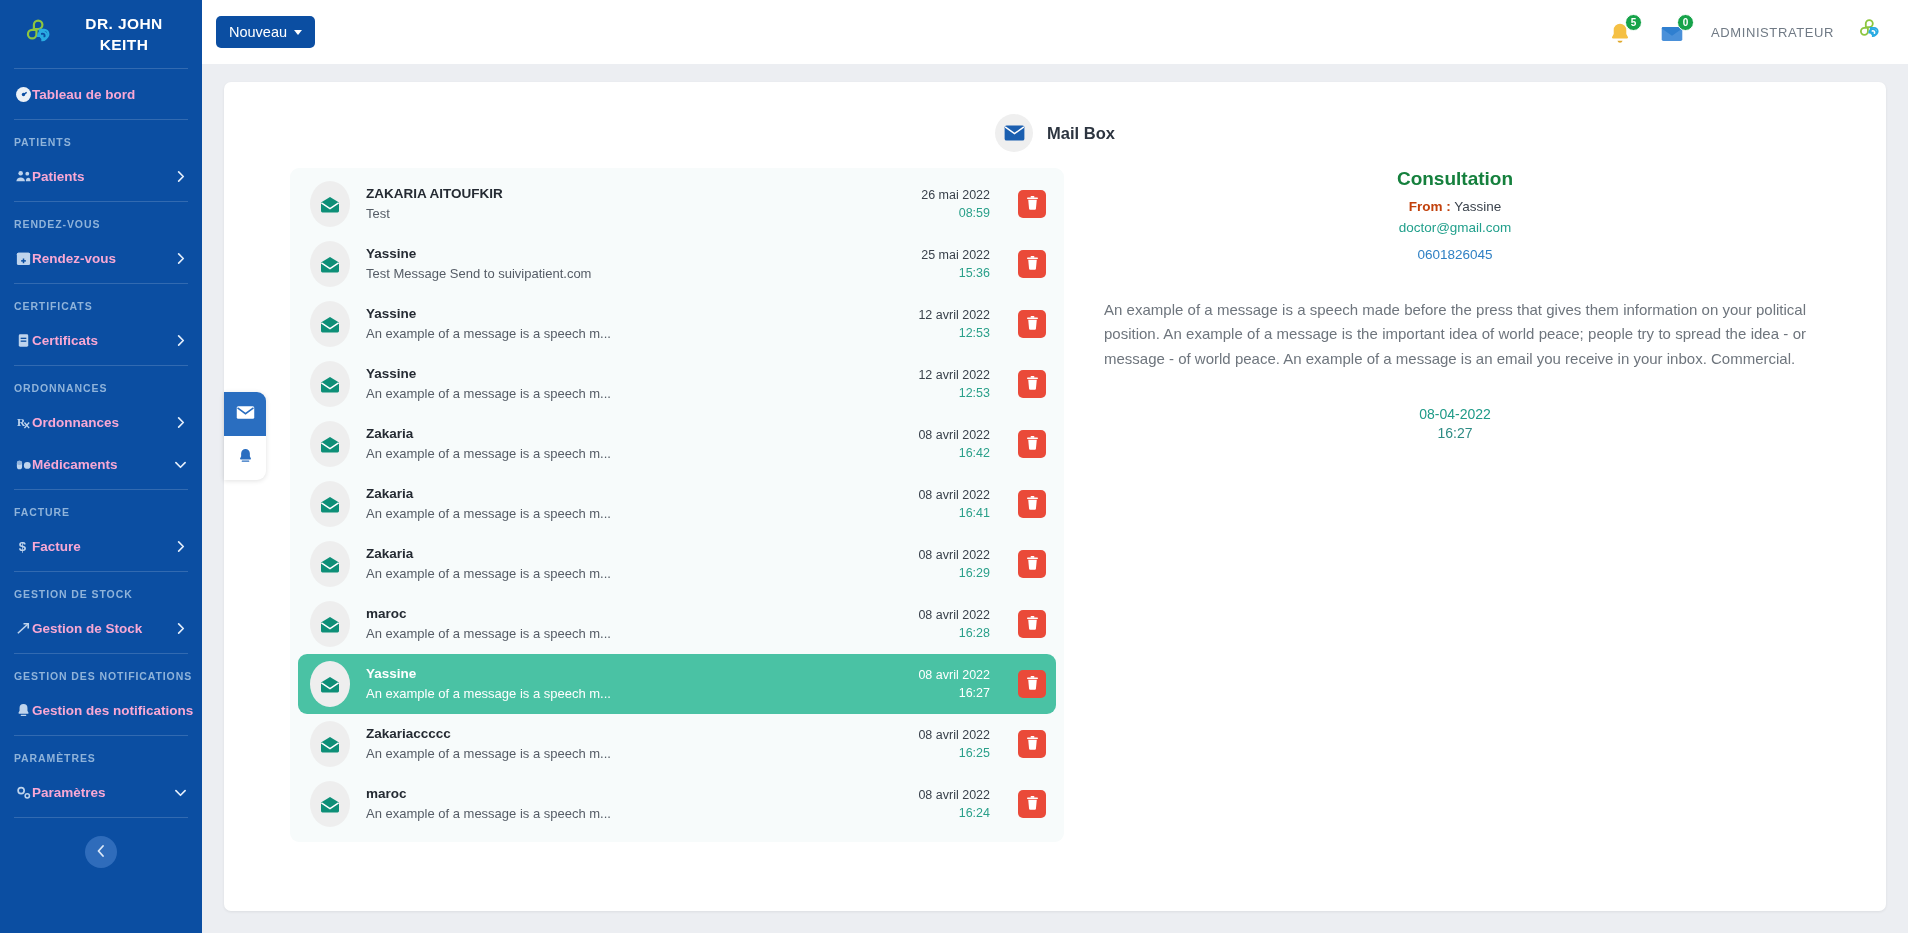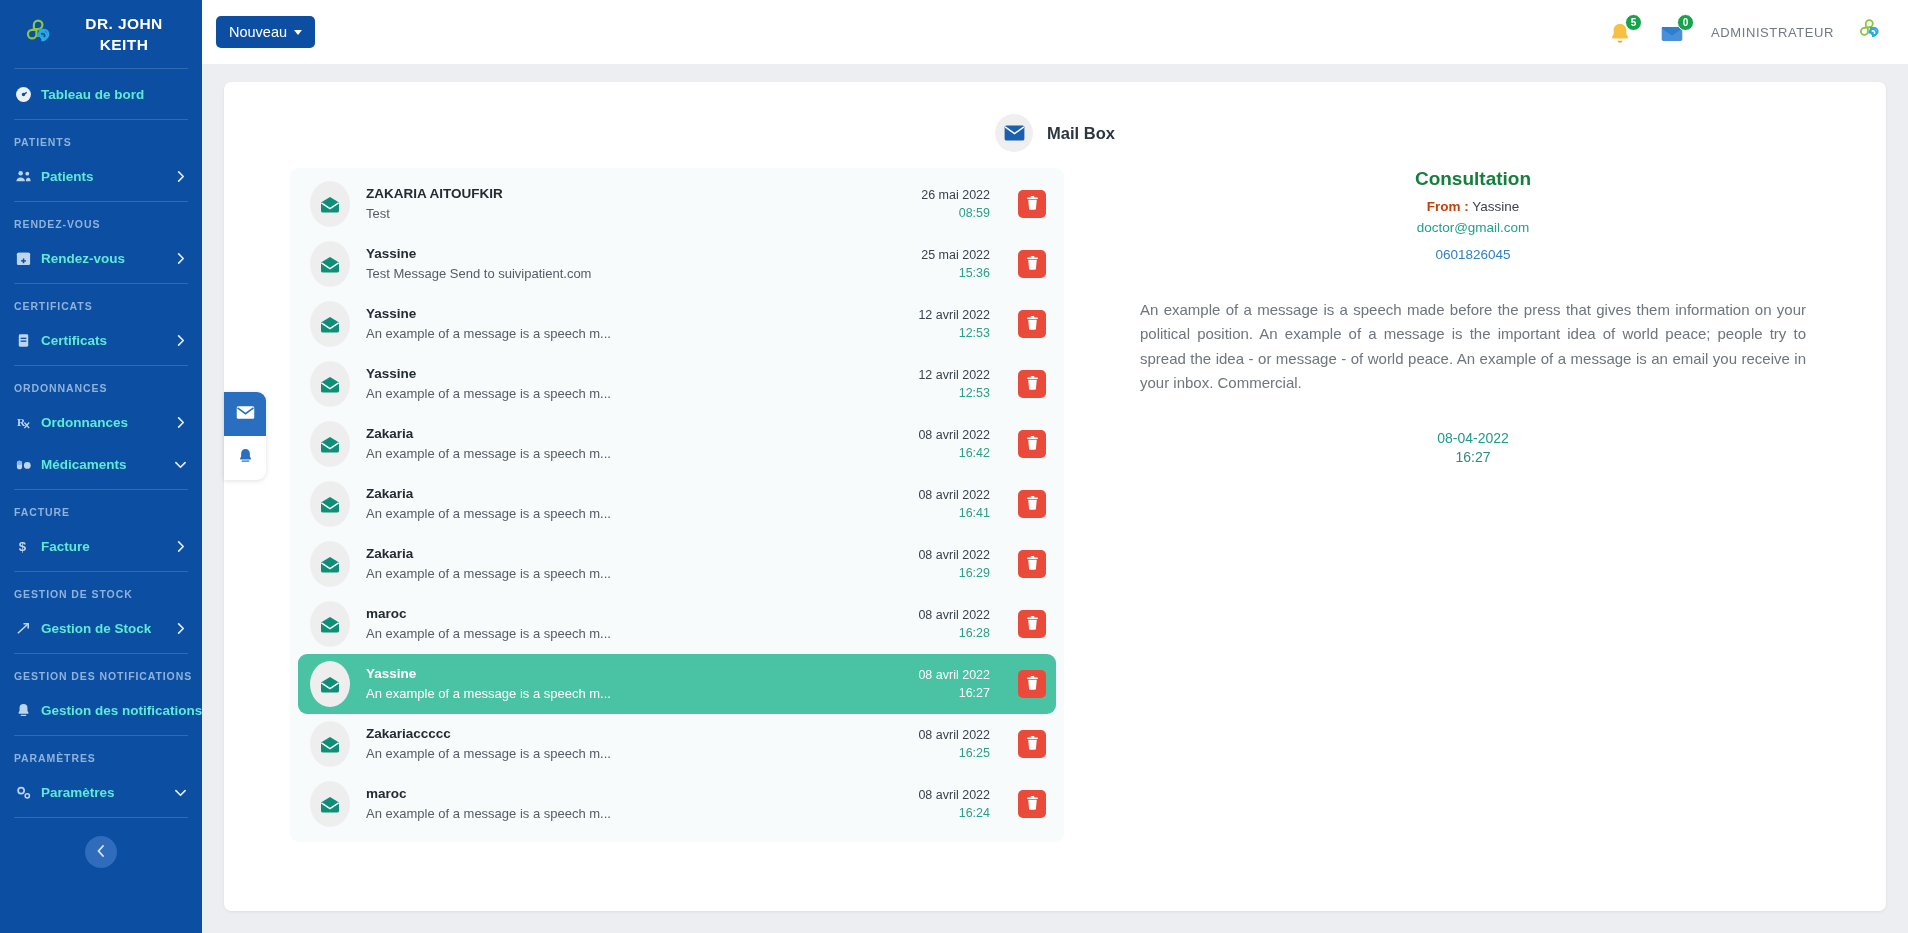--- a/index.html
+++ b/index.html
@@ -24,22 +24,22 @@
     padding: 6px 14px 0 22px;
   }
   .brand-logo { width: 34px; height: 34px; flex: 0 0 34px; }
   .brand-name {
     font-size: 15.5px; font-weight: bold; letter-spacing: .4px;
     line-height: 1.35; text-align: center; flex: 1; padding-right: 6px;
   }
   .sb-div { height: 1px; background: rgba(255,255,255,.16); margin: 4px 14px; }
   .sb-link {
     display: flex; align-items: center; height: 42px;
-    padding: 0 16px 0 14px; gap: 9px; cursor: pointer;
-    font-size: 13.5px; color: #5eead4; font-weight: 600;
+    padding: 0 16px 0 14px; cursor: pointer;
+    font-size: 13.5px; color: #f9a8d4; font-weight: 600;
   }
   .sb-link.dash { font-weight: bold; }
   .sb-ico { width: 18px; height: 18px; flex: 0 0 18px; display: flex; align-items: center; justify-content: center; opacity: .92; }
   .sb-ico svg { width: 17px; height: 17px; fill: #cfe0f4; }
   .sb-label { flex: 1; white-space: nowrap; }
   .sb-caret { width: 12px; flex: 0 0 12px; display: flex; align-items: center; justify-content: center; }
   .sb-caret svg { width: 11px; height: 11px; fill: #e4eefb; }
   .sb-section {
     font-size: 10.5px; font-weight: bold; letter-spacing: .9px;
     color: #8fb3da; padding: 12px 0 7px 14px; text-transform: uppercase;
@@ -88,21 +88,21 @@
     display: flex; align-items: center; justify-content: center; gap: 14px;
     padding: 10px 0 16px 0;
   }
   .mailbox-circle {
     width: 38px; height: 38px; border-radius: 50%; background: #efefef;
     display: flex; align-items: center; justify-content: center;
   }
   .mailbox-circle svg { width: 21px; height: 16px; }
   .mailbox-title { font-size: 16.5px; color: #2d3540; font-weight: 600; }
 
-  .split { display: flex; height: calc(100% - 72px); gap: 36px; }
+  .split { display: flex; height: calc(100% - 72px); }
 
   
   .side-tabs {
     position: absolute; left: 0px; top: 310px; width: 42px;
     border-radius: 0 9px 9px 0; overflow: hidden;
     box-shadow: 0 1px 5px rgba(0,0,0,.12); background: #fff;
   }
   .side-tab { height: 44px; display: flex; align-items: center; justify-content: center; cursor: pointer; }
   .side-tab.active { background: #2a6ec0; }
   .side-tab svg { width: 19px; height: 19px; }

